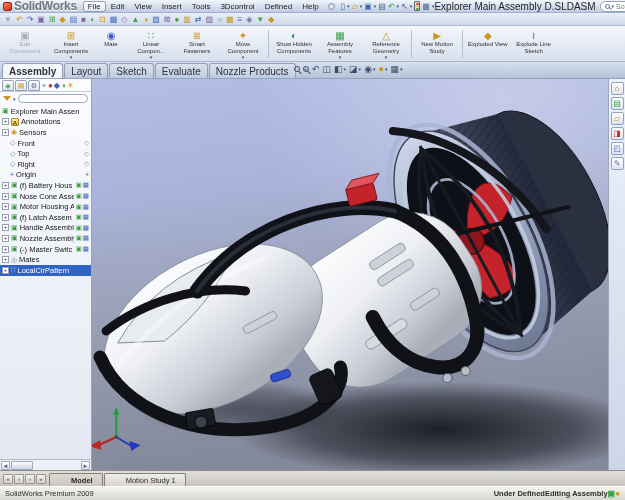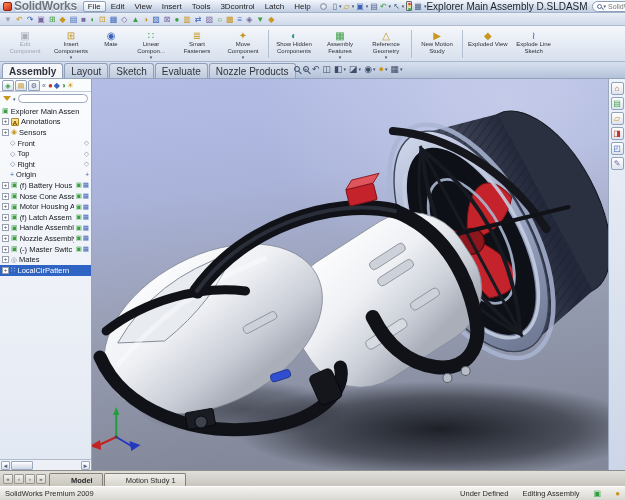--- a/index.html
+++ b/index.html
@@ -86,37 +86,37 @@
 
   
   .btabs { height:16px; background:linear-gradient(#e1dfda,#c8c5be); border-top:1px solid #8e8e8e; display:flex; align-items:flex-end; padding-left:2px; font-size:7.5px; }
   .navbtns { display:flex; gap:1px; align-items:center; margin:0 3px 2px 1px; }
   .nb { width:10px; height:10px; border:1px solid #9a978f; background:linear-gradient(#f4f2ee,#d5d2ca); font-size:6px; text-align:center; line-height:9px; color:#444; border-radius:1px; }
   .btab { padding:2px 9px 1px 21px; border:1px solid #84817a; border-bottom:none; border-radius:2px 2px 0 0; background:linear-gradient(#efede9,#d7d4cc); color:#2c2c2c; margin-right:1px; white-space:nowrap; }
   .btab.active { background:linear-gradient(#dedbd4,#c9c6be); font-weight:bold; }
 
   
   .statusbar { height:14px; background:linear-gradient(#f4f3f0,#d9d7d1); border-top:1px solid #ffffff; display:flex; align-items:center; font-size:7.5px; color:#2c2c2c; padding:0 5px; gap:14px; }
-  .sb-right { margin-left:auto; display:flex; align-items:flex-end; gap:14px; }
+  .sb-right { margin-left:auto; display:flex; align-items:flex-end; gap:0;font-weight:bold; }
   .st-ic-green { color:#2e9e3e; font-size:8px; }
   .st-ic-gold { color:#c9971f; font-size:8px; }
 </style>
 </head>
 <body>
 
 <div class="titlebar">
   <span class="swlogo"></span>
   <span class="swname">SolidWorks</span>
   <span class="menu boxed">File</span>
   <span class="menu">Edit</span>
   <span class="menu">View</span>
   <span class="menu">Insert</span>
   <span class="menu">Tools</span>
   <span class="menu">3Dcontrol</span>
-  <span class="menu">Latch</span>
+  <span class="menu">Defined</span>
   <span class="menu">Help</span>
   <span class="pin"></span>
   <span class="qat">
     <span class="qi">▯</span>
       <span class="caret">▾</span>
     <span class="qi gold">▱</span>
       <span class="caret">▾</span>
     <span class="qi blue">▣</span>
       <span class="caret">▾</span>
     <span class="qi">▤</span>

